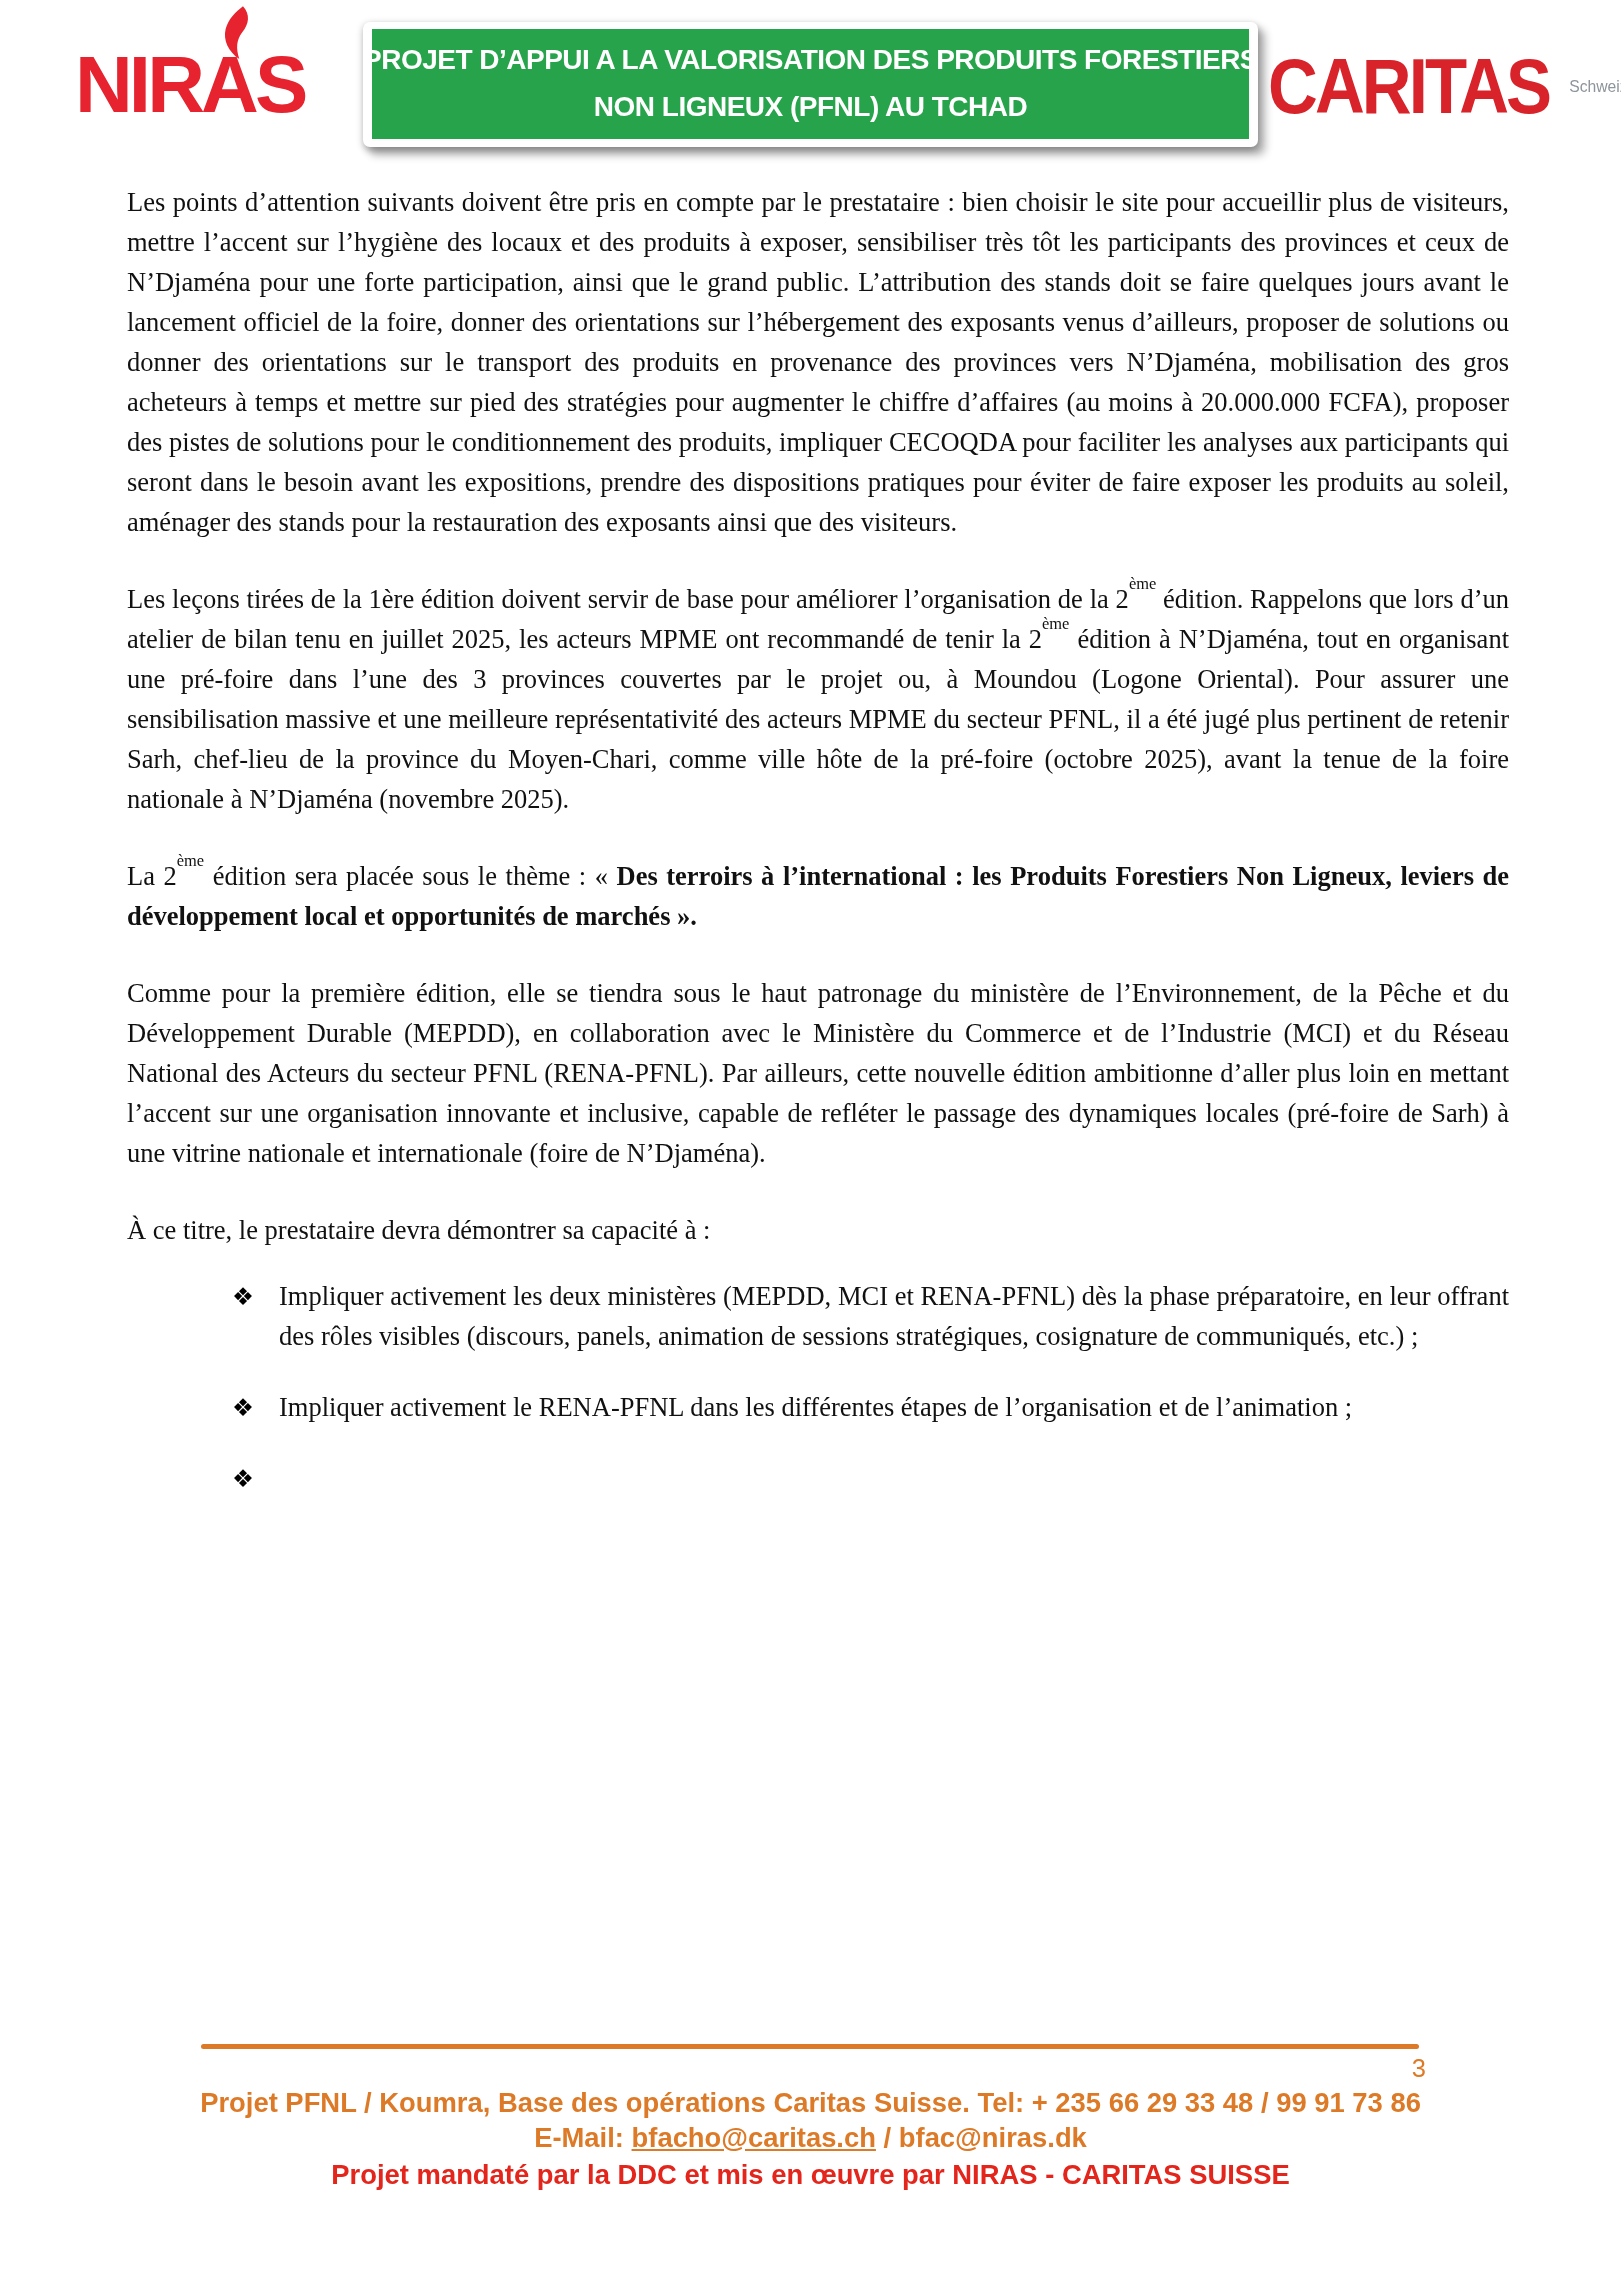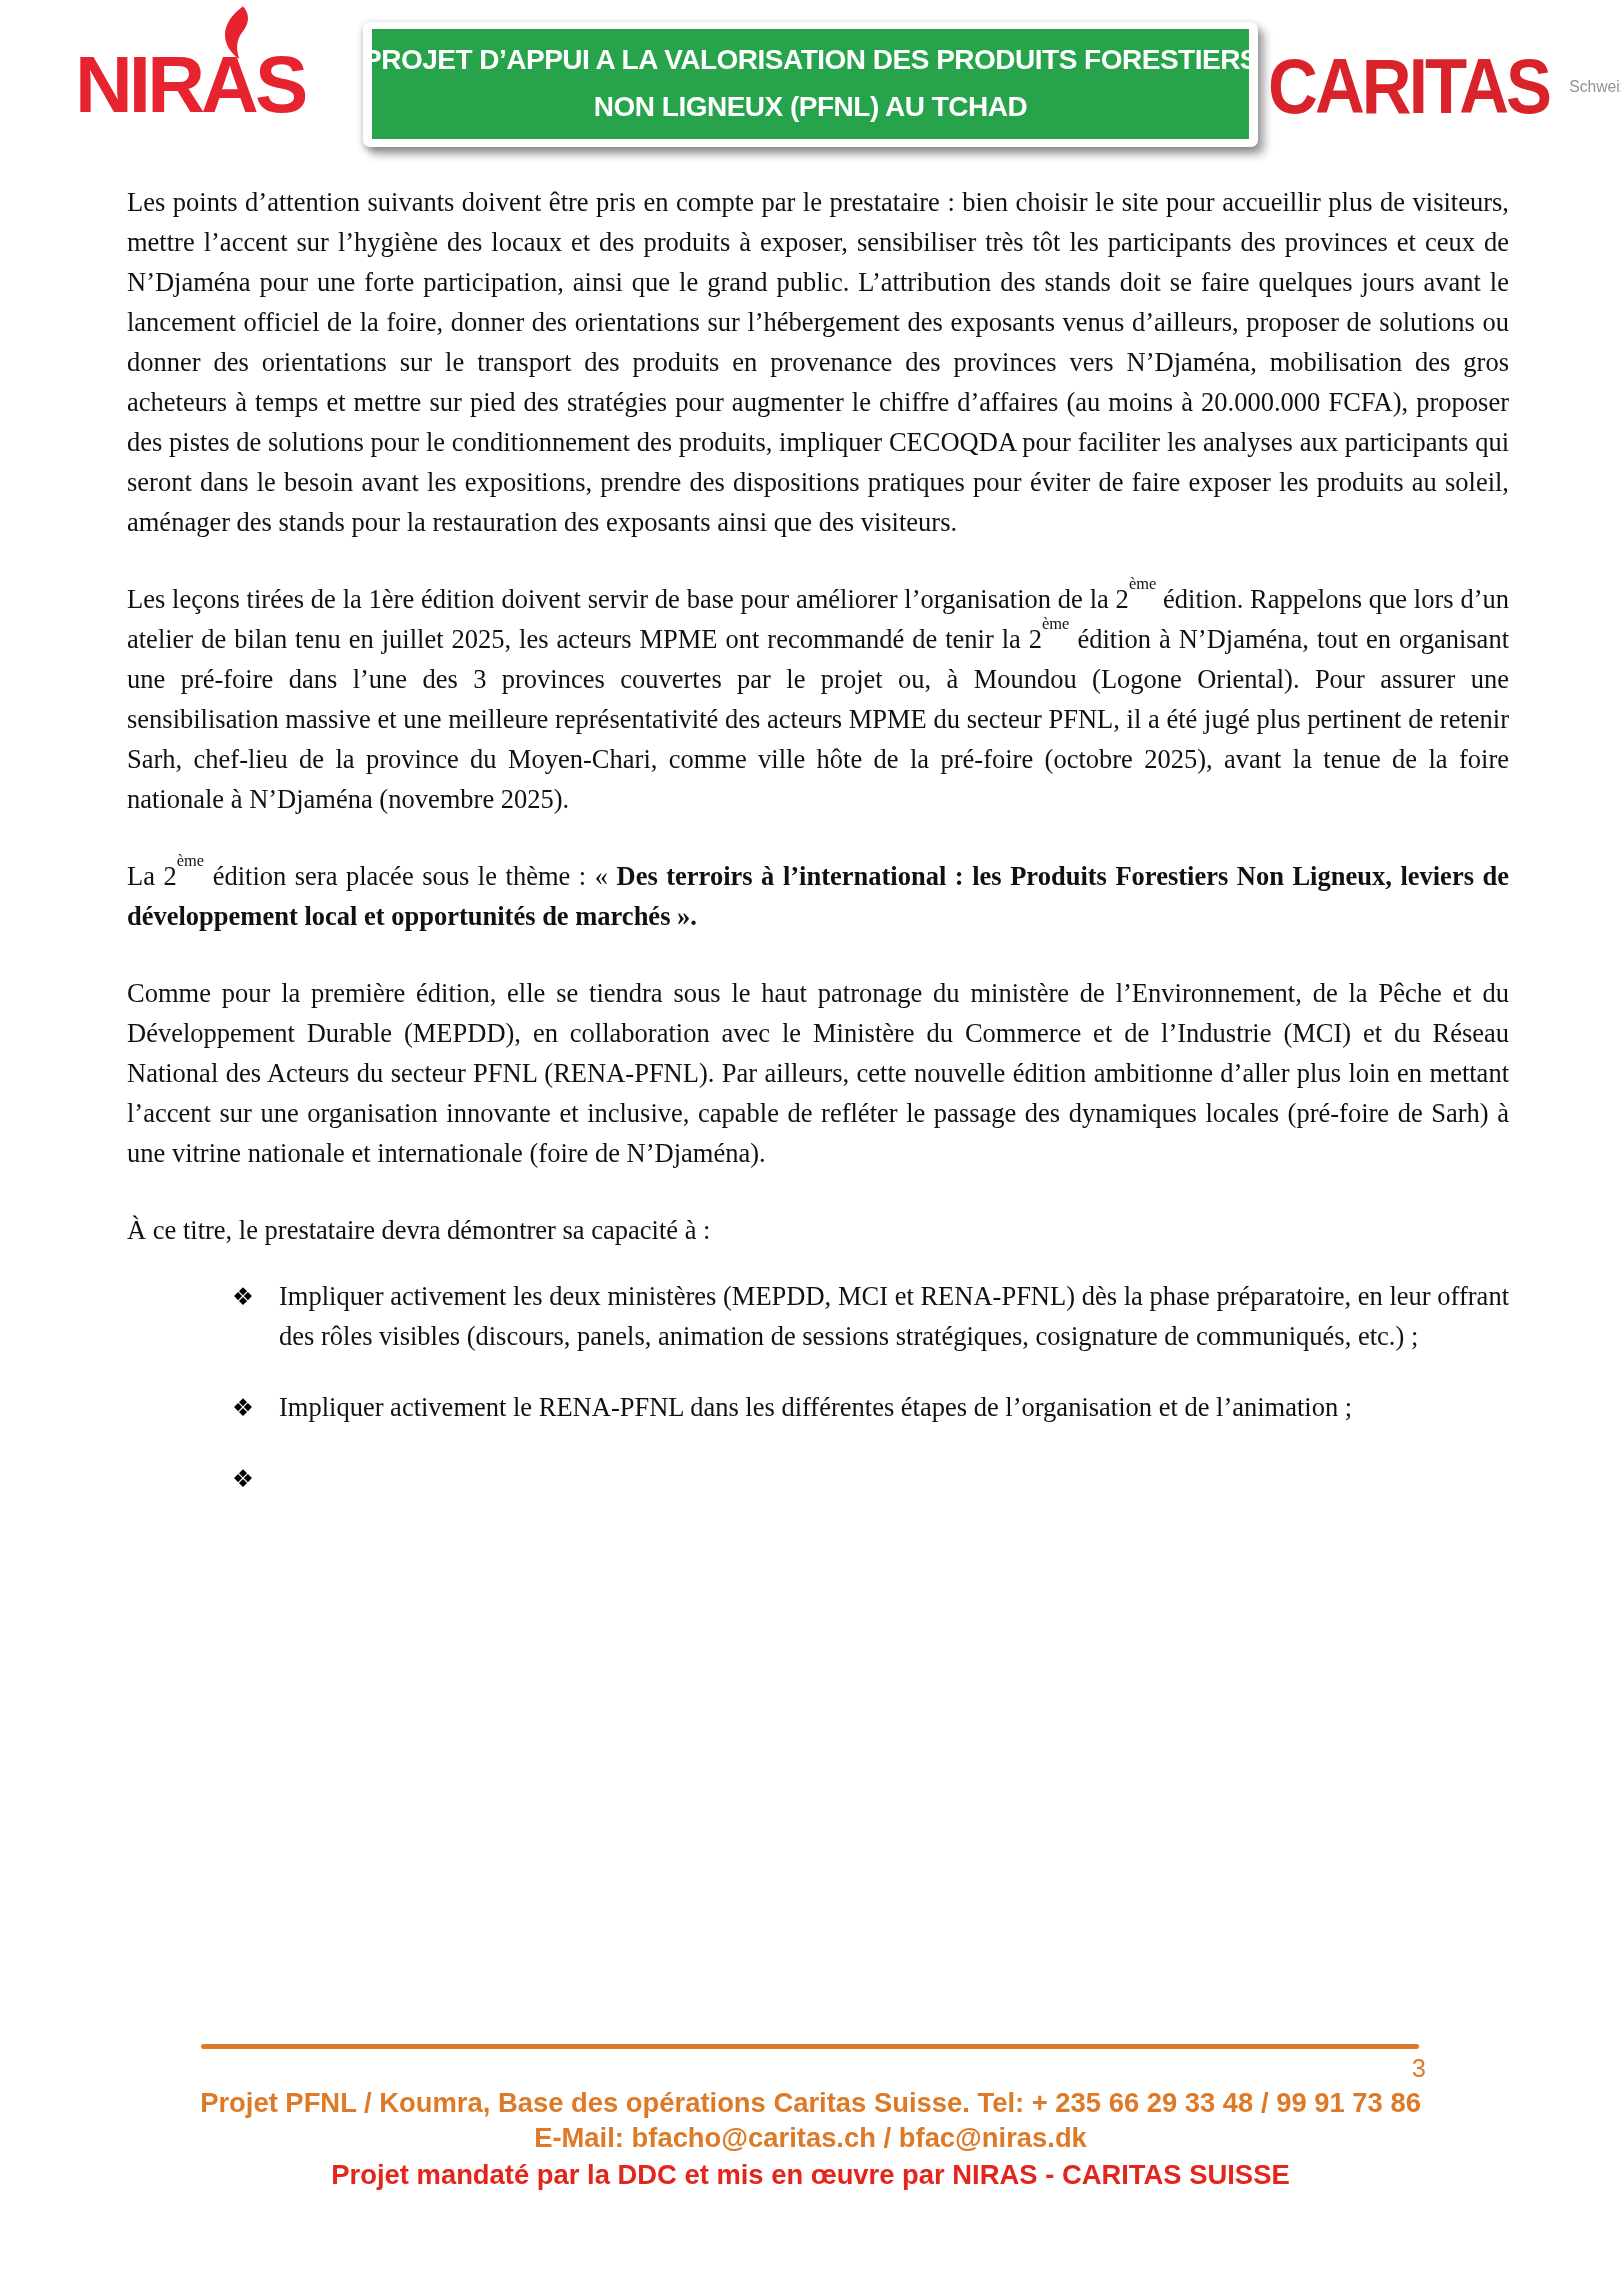--- a/index.html
+++ b/index.html
@@ -104,21 +104,21 @@
     margin-left:201px;width:1218px;height:4.9px;
     background:var(--footer-orange);border-radius:2.9px;
   }
   .page-number{
     margin-top:4.9px;padding-right:195px;
     text-align:right;color:var(--footer-orange);
     font-size:25.5px;line-height:29px;
   }
   .footer-line1{color:var(--footer-orange);font-weight:700;font-size:27.4px;line-height:33px;margin-top:2.9px;}
   .footer-line2{color:var(--footer-orange);font-weight:700;font-size:27.4px;line-height:33px;margin-top:2px;}
-  .footer-line2 a{color:inherit;cursor:pointer;}
+  .footer-line2 a{color:inherit;text-decoration:underline;cursor:pointer;}
   .footer-line3{color:var(--footer-red);font-weight:700;font-size:27.4px;line-height:33px;margin-top:4px;}
 </style>
 </head>
 <body>
 
 <div class="page">
 
   <div class="header">
     <div class="niras">
       <span class="flame">

